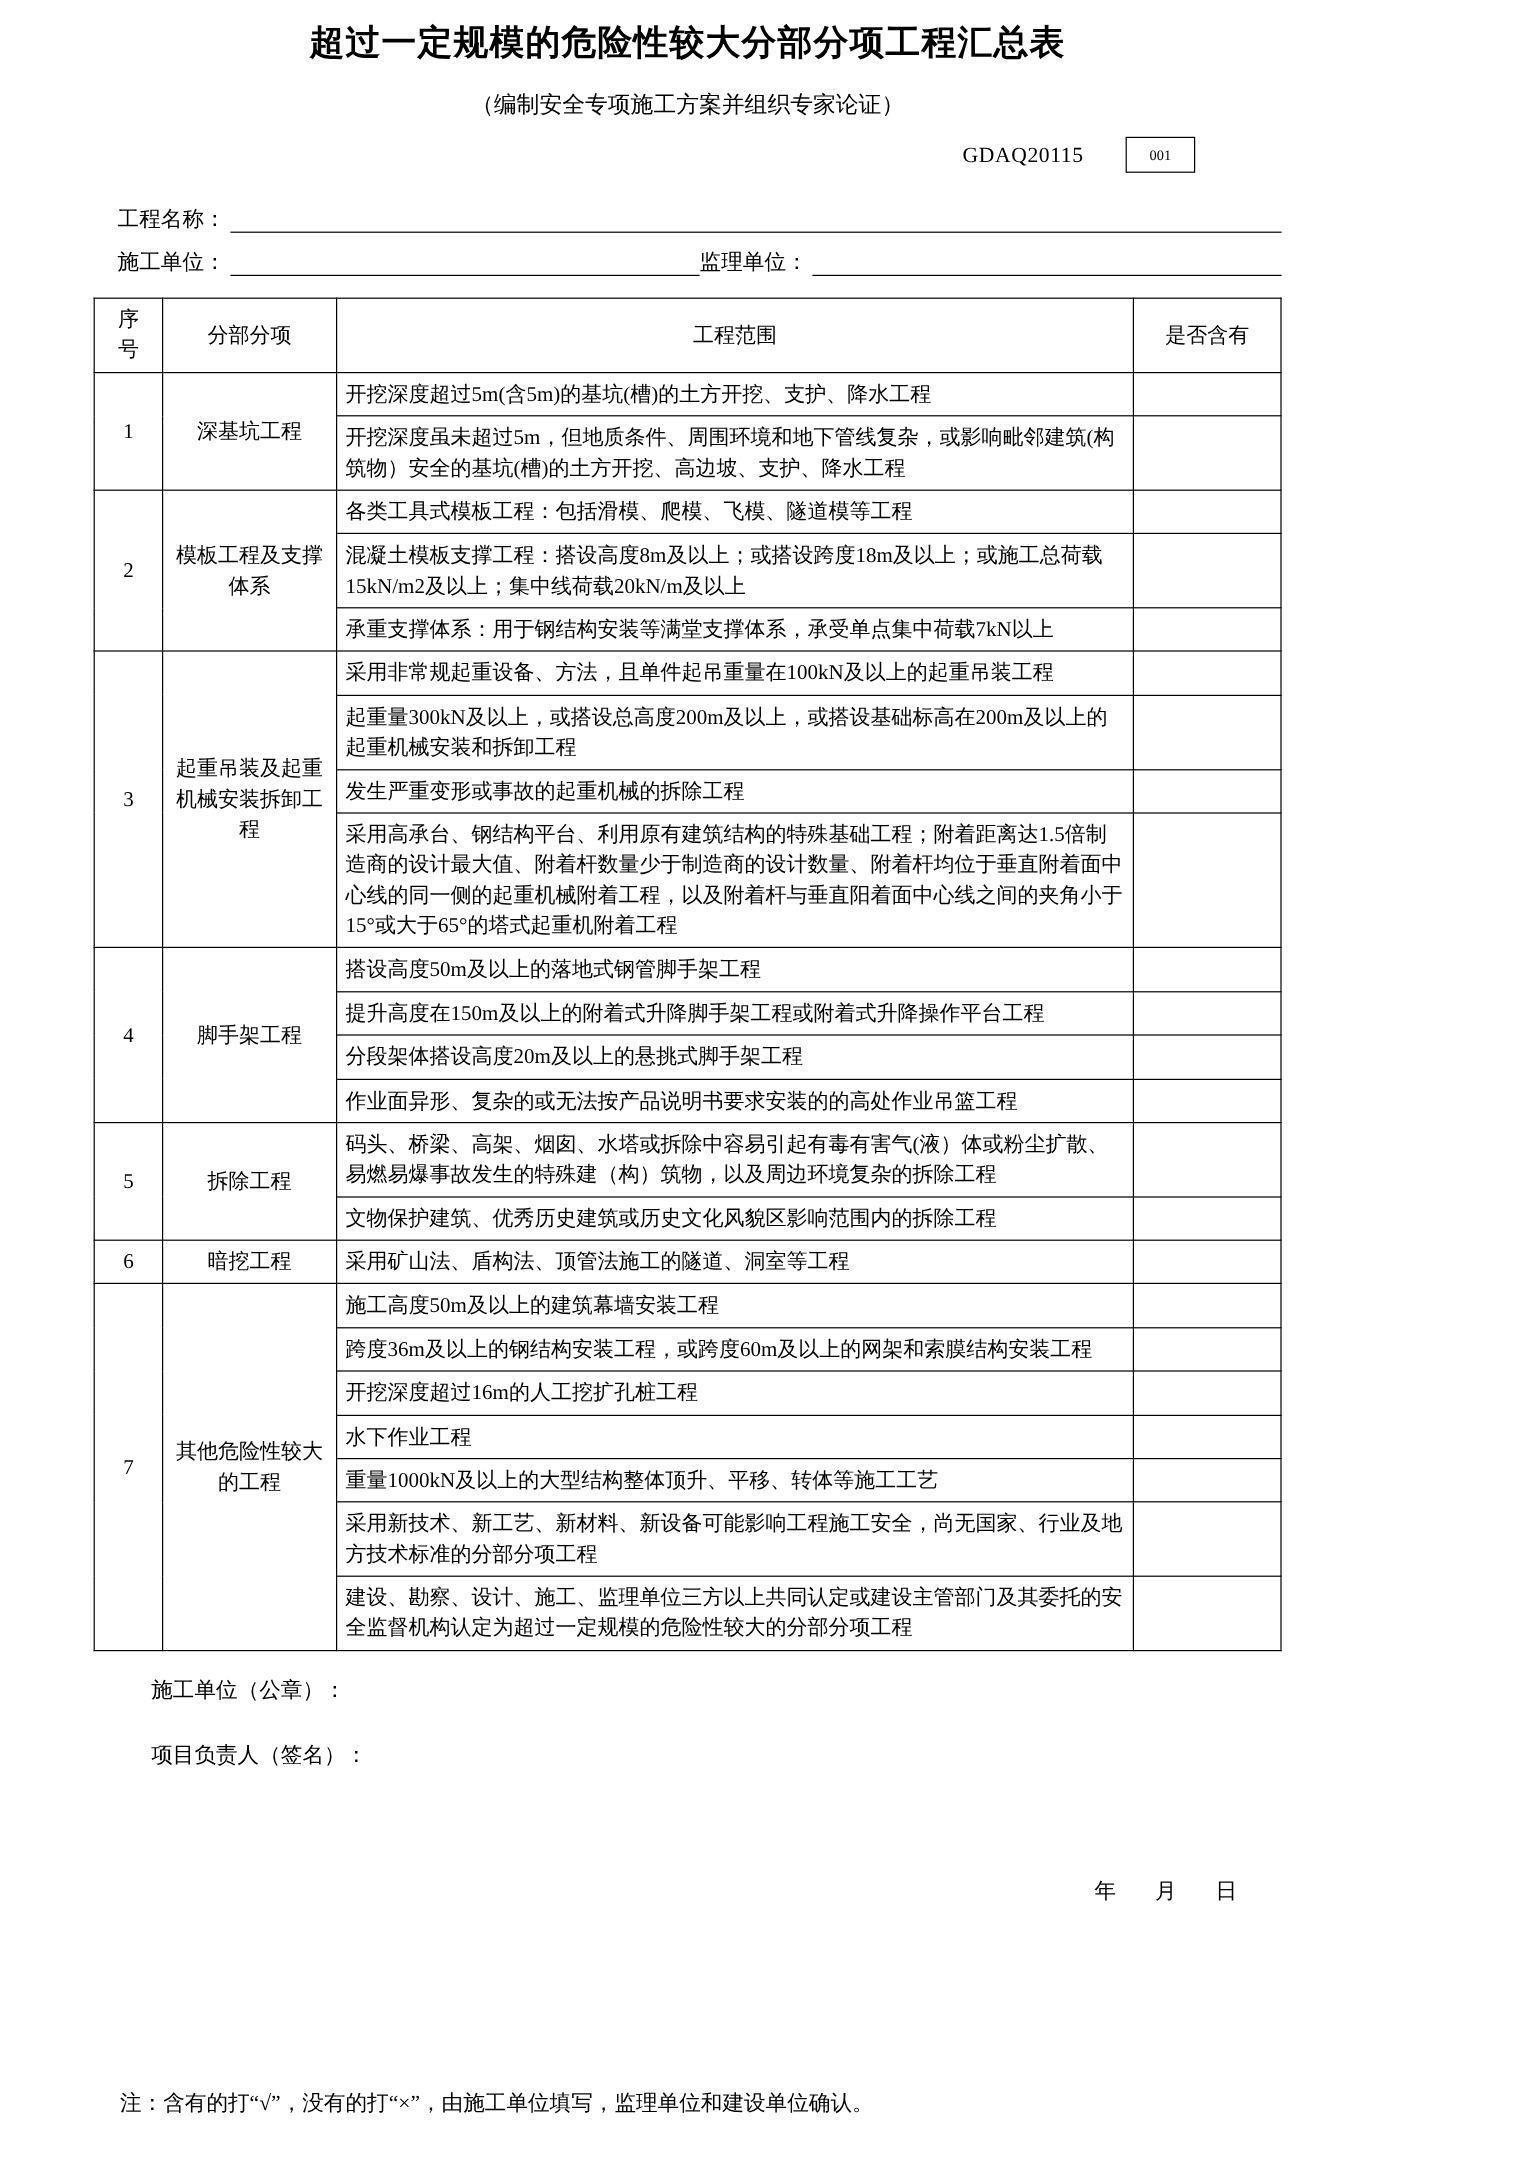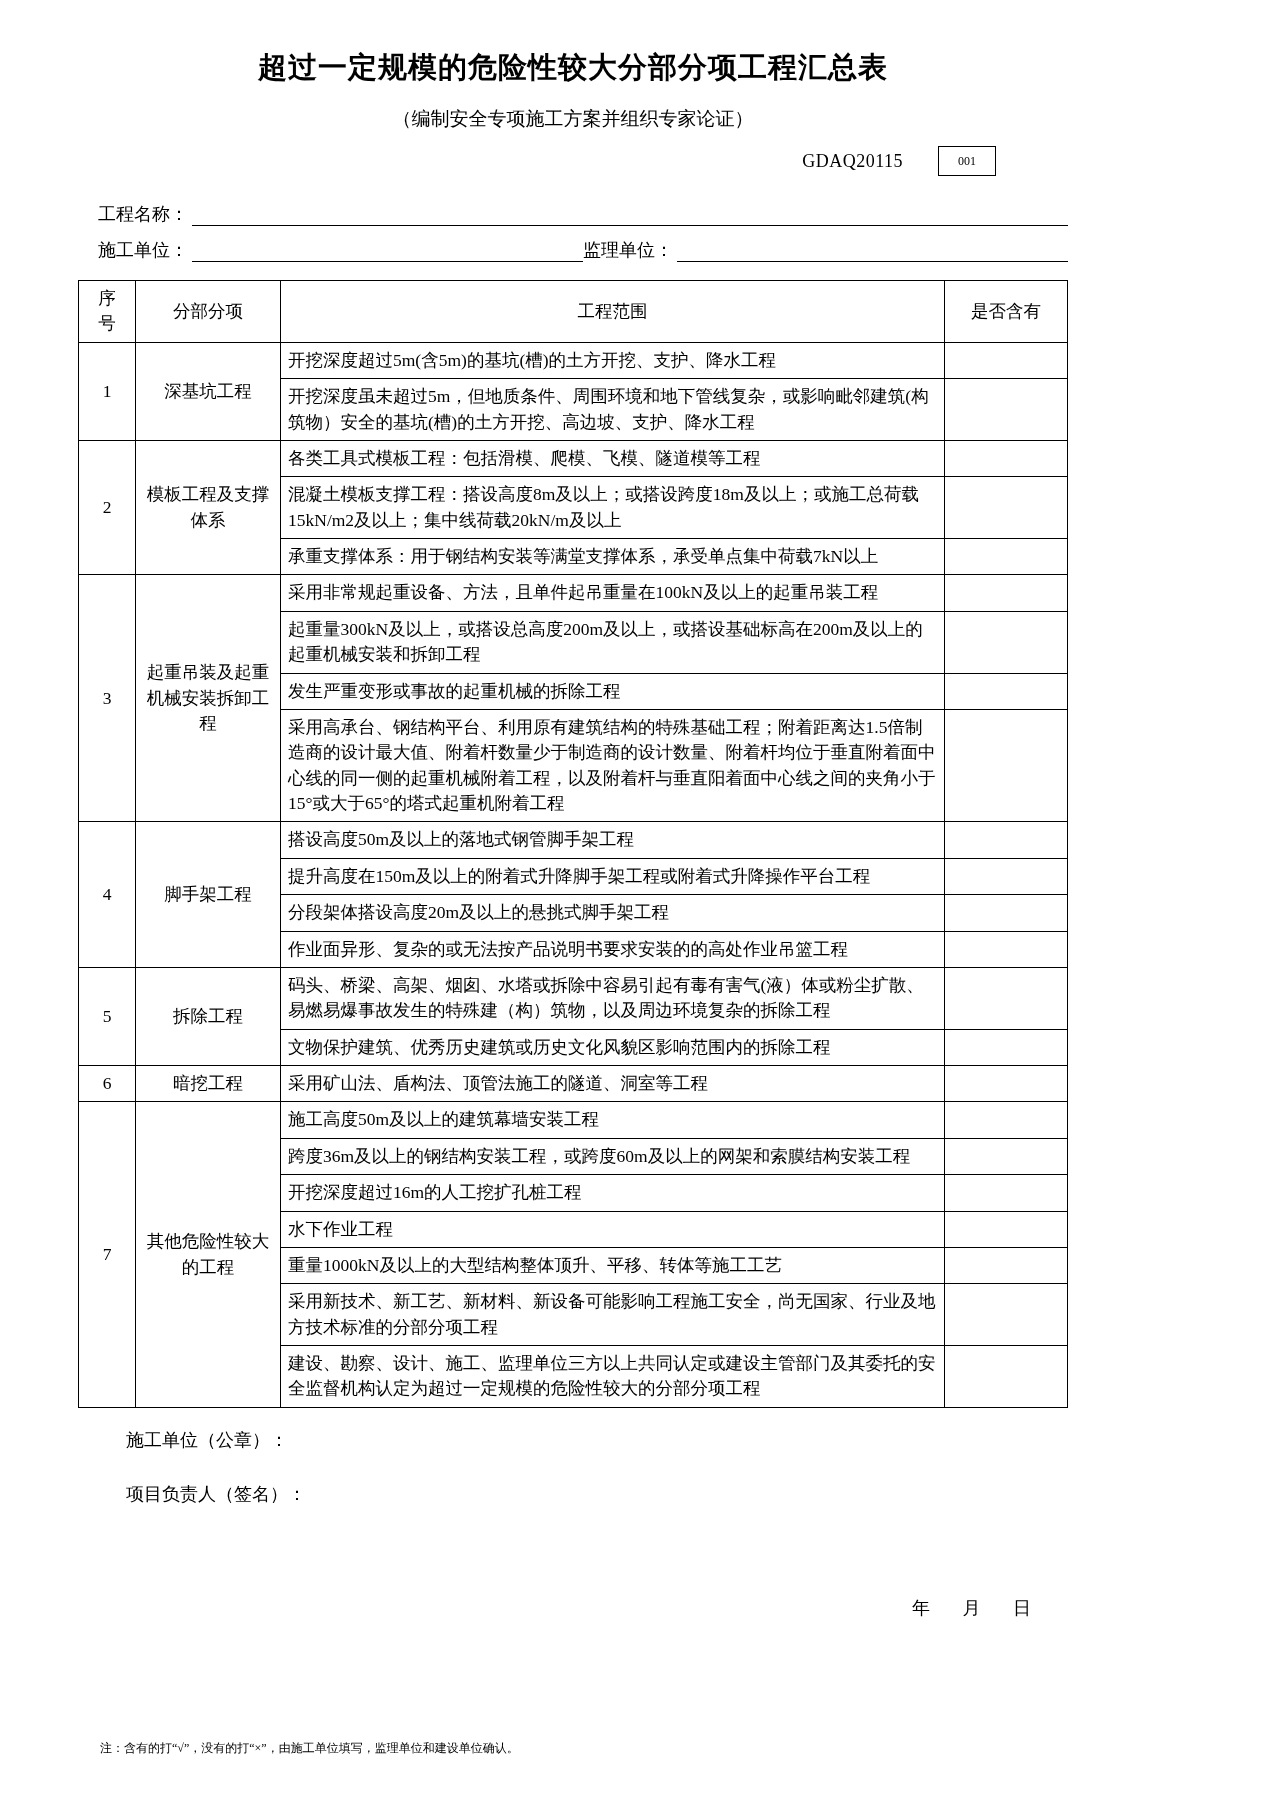--- a/index.html
+++ b/index.html
@@ -11,21 +11,21 @@
     width: 1280px;
     height: 1810px;
     font-family: "Liberation Serif", "DejaVu Serif", serif;
     color: #000;
     position: relative;
   }
   .page {
     width: 1146px;
     height: 1810px;
     box-sizing: border-box;
-    padding: 38px 78px 0 78px;
+    padding: 6px 78px 0 78px;
     position: relative;
   }
   .title {
     text-align: center;
     font-size: 29px;
     font-weight: bold;
     letter-spacing: 1px;
     margin-top: 10px;
   }
   .subtitle {
@@ -132,21 +132,21 @@
     position: absolute;
     right: 23px;
     top: 168px;
     font-size: 18px;
     letter-spacing: 14px;
   }
   .note {
     position: absolute;
     left: 100px;
     top: 1740px;
-    font-size: 12px;
+    font-size: 18px;
   }
 </style>
 </head>
 <body>
 
 <div class="page">
 
   <div class="title">超过一定规模的危险性较大分部分项工程汇总表</div>
   <div class="subtitle">（编制安全专项施工方案并组织专家论证）</div>
 

